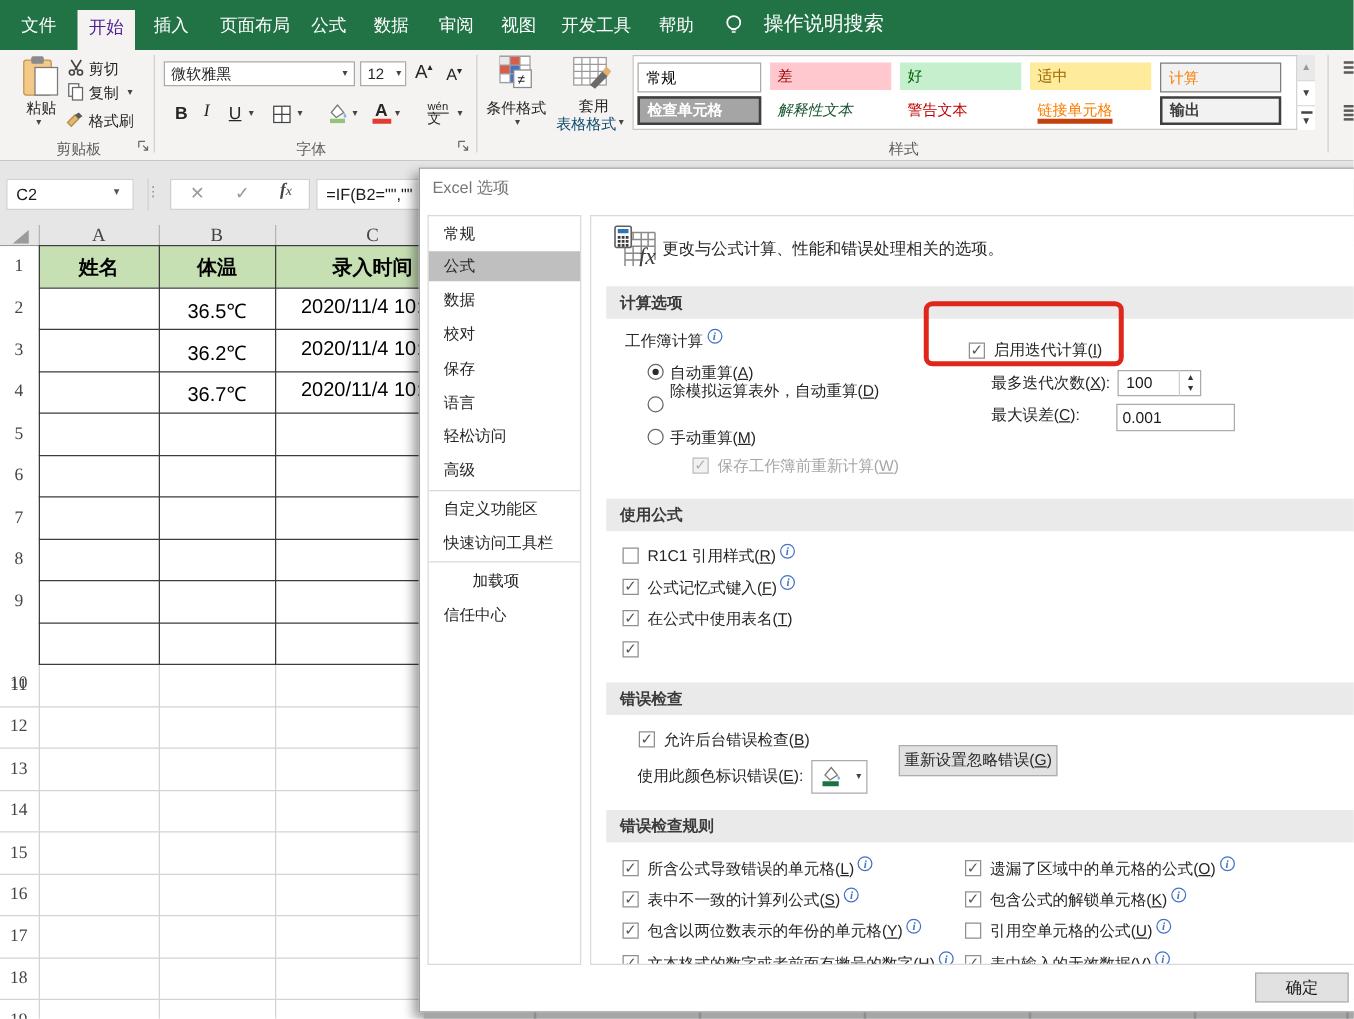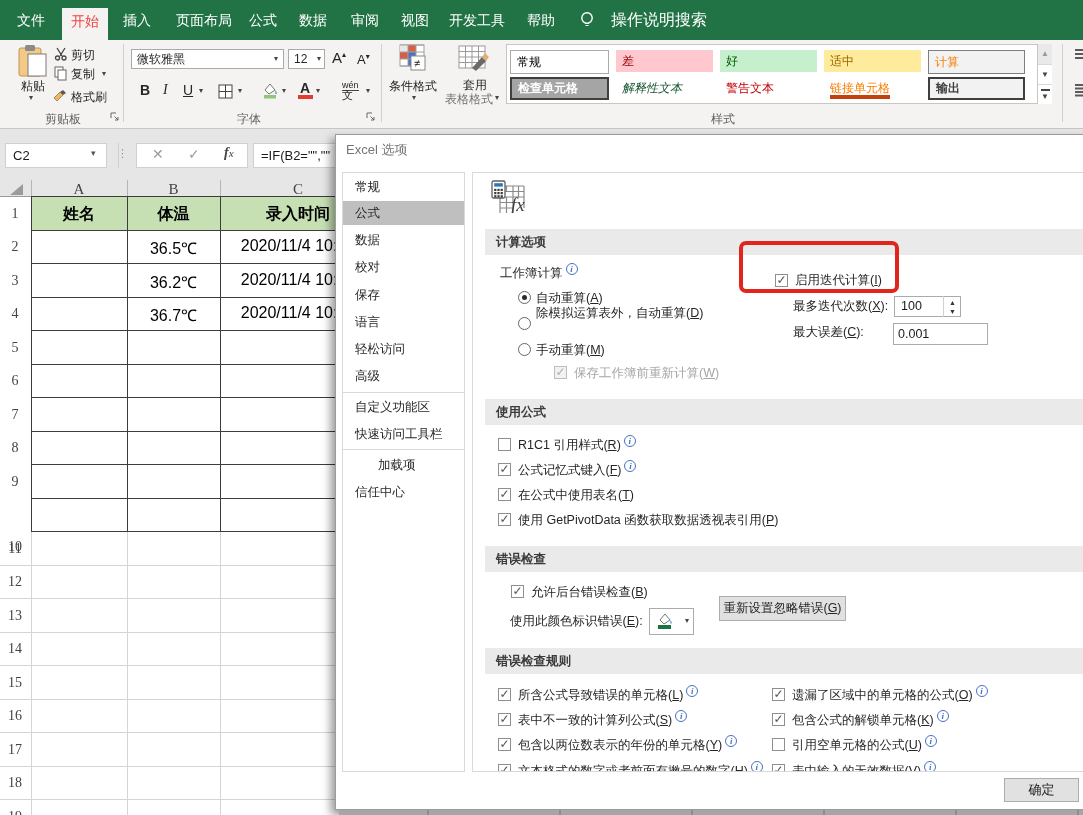--- a/index.html
+++ b/index.html
@@ -18,21 +18,21 @@
 .hbar{position:absolute;left:149px;background:#eaeaea;height:26px;font-size:12.5px;font-weight:bold;color:#3b3b3b;line-height:26px;padding-left:11px;width:611px;}
 u{text-decoration:underline;}
 .rowt{position:absolute;font-size:16px;color:#000;white-space:nowrap;}
 .rnum{position:absolute;left:0;width:30px;text-align:center;font-family:'Liberation Serif',serif;font-size:14px;color:#444;}
 </style></head>
 <body>
 
 <div class="abs" style="left:0;top:0;width:1083px;height:40px;background:#217346;"></div>
 <div class="abs" style="left:62px;top:8px;width:46px;height:32px;background:#f4f3f1;"></div>
 <div class="tab" style="left:17px;">文件</div>
-<div class="tab" style="left:71px;color:#ef4444;line-height:37px;top:3px;">开始</div>
+<div class="tab" style="left:71px;color:#4c1d95;line-height:37px;top:3px;">开始</div>
 <div class="tab" style="left:123px;">插入</div>
 <div class="tab" style="left:176px;">页面布局</div>
 <div class="tab" style="left:249px;">公式</div>
 <div class="tab" style="left:299px;">数据</div>
 <div class="tab" style="left:351px;">审阅</div>
 <div class="tab" style="left:401px;">视图</div>
 <div class="tab" style="left:449px;">开发工具</div>
 <div class="tab" style="left:527px;">帮助</div>
 <svg class="abs" style="left:578px;top:11px;" width="18" height="20" viewBox="0 0 18 20">
     <circle cx="9" cy="7" r="5.2" fill="none" stroke="#fff" stroke-width="1.4"></circle>
@@ -117,21 +117,21 @@
 </svg>
 <div class="abs" style="left:389px;top:78px;font-size:12px;color:#262626;">条件格式</div>
 <div class="abs" style="left:412px;top:93px;font-size:8px;color:#444;">▾</div>
 <svg class="abs" style="left:458px;top:45px;" width="34" height="30" viewBox="0 0 34 30">
  <rect x="1" y="1" width="26" height="22" fill="#fff" stroke="#9a9a9a"></rect>
  <path d="M1 6.5 h26 M1 12 h26 M1 17.5 h26 M7.5 1 v22 M14 1 v22 M20.5 1 v22" stroke="#9a9a9a" fill="none"></path>
  <path d="M14 23 L24 12 L28 16 L18 26 Z" fill="#6a6a6a"></path>
  <path d="M24 12 L27 8 L31 12 L28 16 Z" fill="#e0b070"></path>
 </svg>
 <div class="abs" style="left:463px;top:77px;font-size:12px;color:#262626;">套用</div>
-<div class="abs" style="left:445px;top:91px;font-size:12px;color:#737373;">表格格式</div>
+<div class="abs" style="left:445px;top:91px;font-size:12px;color:#0c4a6e;">表格格式</div>
 <div class="abs" style="left:495px;top:93px;font-size:8px;color:#444;">▾</div>
 
 <div class="abs" style="left:506px;top:44px;width:546px;height:60px;background:#fff;border:1px solid #c6c6c6;"></div>
 <div class="gcell" style="left:510px;top:50px;width:99px;border:1px solid #ababab;background:#fff;color:#000;">常规</div>
 <div class="gcell" style="left:616px;top:50px;width:97px;background:#ffc7ce;color:#9c0006;">差</div>
 <div class="gcell" style="left:720px;top:50px;width:97px;background:#c6efce;color:#006100;">好</div>
 <div class="gcell" style="left:824px;top:50px;width:97px;background:#ffeb9c;color:#9c6500;">适中</div>
 <div class="gcell" style="left:928px;top:50px;width:97px;background:#f2f2f2;border:1px solid #7f7f7f;color:#fa7d00;">计算</div>
 <div class="gcell" style="left:510px;top:77px;width:99px;background:#a5a5a5;border:2px solid #3f3f3f;color:#fff;font-weight:bold;line-height:19px;">检查单元格</div>
 <div class="gcell" style="left:616px;top:77px;width:97px;color:#14532d;font-style:italic;">解释性文本</div>
@@ -259,20 +259,21 @@
           <rect x="9.6" y="8.8" width="2.2" height="2.2"></rect>
     <rect x="3.2" y="12" width="2.2" height="2.2"></rect>
           <rect x="6.4" y="12" width="2.2" height="2.2"></rect>
           <rect x="9.6" y="12" width="2.2" height="2.2"></rect>
     <rect x="3.2" y="15.2" width="2.2" height="2.2"></rect>
           <rect x="6.4" y="15.2" width="2.2" height="2.2"></rect>
           <rect x="9.6" y="15.2" width="2.2" height="2.2"></rect>
    </g>
    <text x="20" y="31" font-size="19" font-family="Liberation Serif" font-style="italic" fill="#3f3f3f">fx</text>
   </svg>
+  <div class="dtxt" style="left:57px;top:17px;font-size:13px;">更改与公式计算、性能和错误处理相关的选项。</div>
   <div class="hbar" style="left:12px;top:56px;">计算选项</div>
   <div class="dtxt" style="left:27px;top:92px;">工作簿计算<span class="info">i</span></div>
   <div class="radio on" style="left:45px;top:118px;"></div>
   <div class="dtxt" style="left:63px;top:117px;">自动重算(<u>A</u>)</div>
   <div class="radio" style="left:45px;top:144px;"></div>
   <div class="dtxt" style="left:63px;top:132px;">除模拟运算表外，自动重算(<u>D</u>)</div>
   <div class="radio" style="left:45px;top:170px;"></div>
   <div class="dtxt" style="left:63px;top:169px;">手动重算(<u>M</u>)</div>
   <div class="cb" style="left:81px;top:193px;border-color:#bdbdbd;color:#aeaeae;background:#f2f2f2;">✓</div>
   <div class="dtxt" style="left:101px;top:192px;color:#a6a6a6;">保存工作簿前重新计算(<u>W</u>)</div>
@@ -285,21 +286,20 @@
   <div class="dtxt" style="left:320px;top:151px;">最大误差(<u>C</u>):</div>
   <div class="abs" style="left:420px;top:150px;width:95px;height:22px;background:#fff;border:1px solid #ababab;font-size:12.5px;color:#1a1a1a;line-height:20px;padding-left:4px;">0.001</div>
   <div class="hbar" style="left:12px;top:226px;">使用公式</div>
   <div class="cb" style="left:25px;top:265px;"></div>
   <div class="dtxt" style="left:45px;top:264px;">R1C1 引用样式(<u>R</u>)<span class="info">i</span></div>
   <div class="cb" style="left:25px;top:290px;">✓</div>
   <div class="dtxt" style="left:45px;top:289px;">公式记忆式键入(<u>F</u>)<span class="info">i</span></div>
   <div class="cb" style="left:25px;top:315px;">✓</div>
   <div class="dtxt" style="left:45px;top:314px;">在公式中使用表名(<u>T</u>)</div>
   <div class="cb" style="left:25px;top:340px;">✓</div>
-  <div class="dtxt" style="left:45px;top:339px;">使用 GetPivotData 函数获取数据透视表引用(<u>P</u>)</div>
   <div class="hbar" style="left:12px;top:373px;">错误检查</div>
   <div class="cb" style="left:38px;top:412px;">✓</div>
   <div class="dtxt" style="left:58px;top:411px;">允许后台错误检查(<u>B</u>)</div>
   <div class="dtxt" style="left:37px;top:440px;">使用此颜色标识错误(<u>E</u>):</div>
   <div class="abs" style="left:176px;top:435px;width:45px;height:27px;background:#fff;border:1px solid #ababab;">
    <svg style="position:absolute;left:6px;top:3px;" width="18" height="19" viewBox="0 0 18 19">
           <path d="M4 8 L9 2 L14 8 L8 12 Z" fill="#fff" stroke="#777"></path>
           <path d="M14 8 l2 2 v1.5 h-2 v-1.5 Z" fill="#8ab4e8"></path>
           <rect x="2" y="13" width="13" height="4" fill="#1e7145"></rect>
         </svg>

